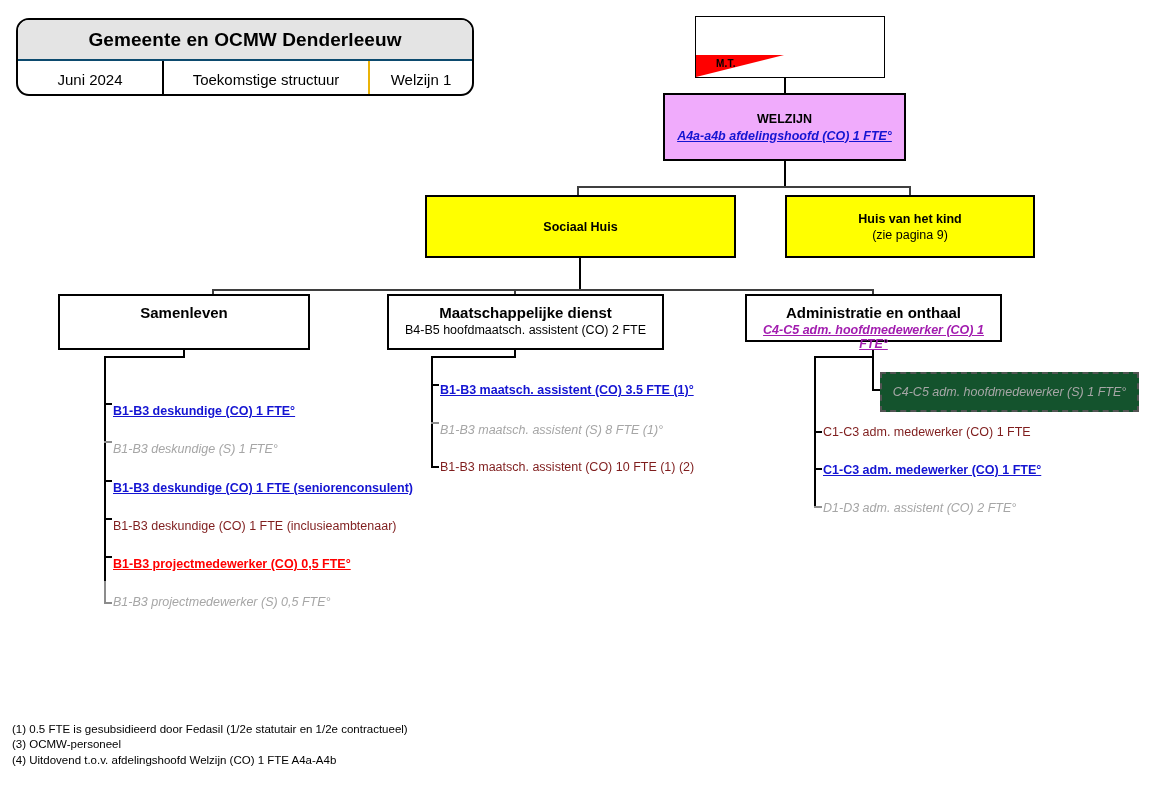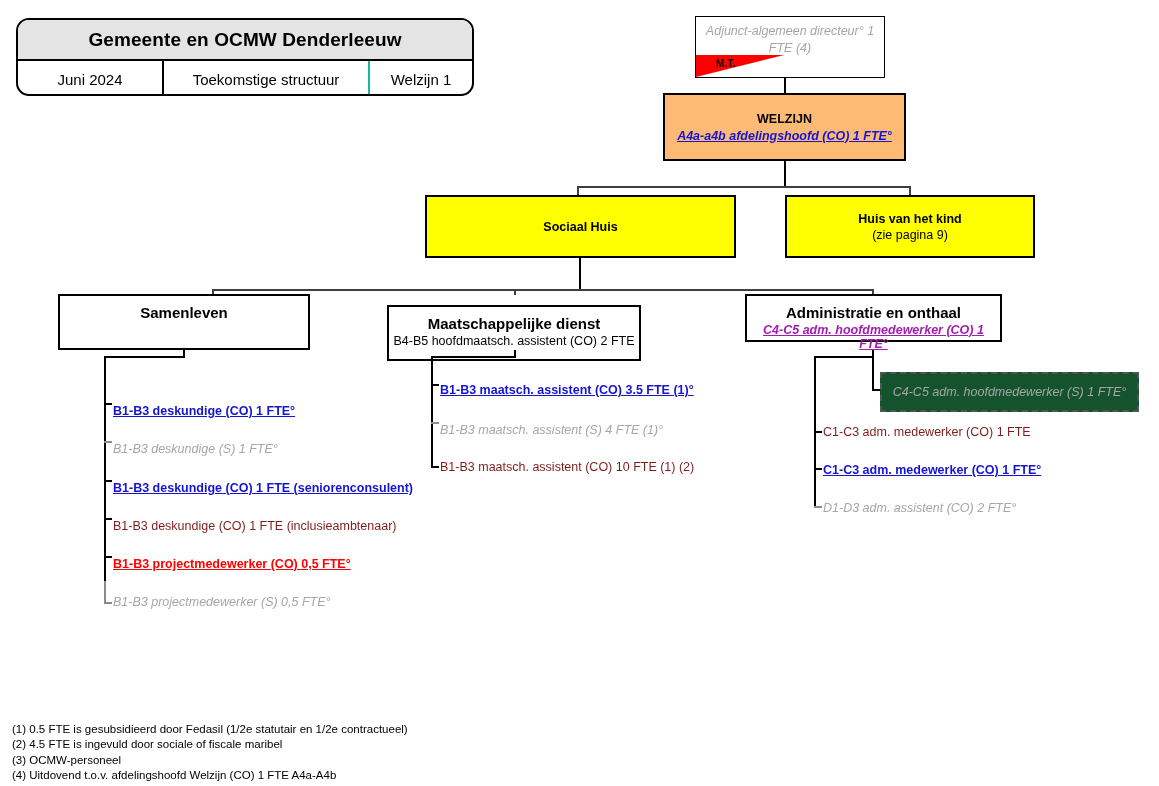--- a/index.html
+++ b/index.html
@@ -27,35 +27,35 @@
   .title-block {
     left: 16px; top: 18px; width: 458px; height: 78px;
     border: 2px solid #000;
     border-radius: 13px;
     background: #ffffff;
     overflow: hidden;
   }
   .title-top {
     height: 39px;
     background: #e4e4e4;
-    border-bottom: 2px solid #000000;
+    border-bottom: 2px solid #0c4a6e;
     display: flex; align-items: center; justify-content: center;
     font-size: 19px; font-weight: bold; letter-spacing: .1px;
   }
   .title-bottom {
     height: 37px;
     display: flex; align-items: stretch;
   }
   .title-cell {
     display: flex; align-items: center; justify-content: center;
     font-size: 15px;
     padding: 0 6px;
   }
   .tc1 { width: 132px; border-right: 2px solid #000; }
-  .tc2 { width: 192px; border-right: 2px solid #14b8a6; }
+  .tc2 { width: 192px; border-right: 2px solid #eab308; }
   .tc3 { flex: 1; }
 
   
   .line { position: absolute; background: #3f3f3f; }
   .line-dark { position: absolute; background: #000000; }
   .line-gray { position: absolute; background: #8c8c8c; }
 
   
   .node {
     position: absolute;
@@ -93,38 +93,38 @@
   }
   .mt-label {
     position: absolute; left: 4px; top: 3px;
     font-size: 10px; font-weight: bold; color: #000;
     letter-spacing: .2px;
     padding-left: 16px;
   }
 
   .node-welzijn {
     left: 663px; top: 93px; width: 243px; height: 68px;
-    background: #fdba74;
+    background: #f0abfc;
     border: 2px solid #000;
   }
   .welzijn-title { font-size: 12.5px; font-weight: bold; }
   .welzijn-sub {
     font-size: 12.5px; font-weight: bold; font-style: italic;
     color: #1414d2; text-decoration: underline; margin-top: 3px;
   }
 
   .node-yellow { background: #ffff00; border: 2px solid #000; }
   .node-sociaal { left: 425px; top: 195px; width: 311px; height: 63px; }
   .node-hvhk   { left: 785px; top: 195px; width: 250px; height: 63px; }
   .yellow-title { font-size: 12.5px; font-weight: bold; }
   .yellow-sub   { font-size: 12.5px; margin-top: 2px; }
 
   .node-unit { border: 2px solid #000; background: #fff; justify-content: flex-start; padding-top: 8px; }
   .node-samenleven { left: 58px; top: 294px; width: 252px; height: 56px; }
-  .node-maatsch    { left: 387px; top: 305px; width: 254px; height: 56px; }
+  .node-maatsch    { left: 387px; top: 294px; width: 277px; height: 56px; }
   .node-admin      { left: 745px; top: 294px; width: 257px; height: 48px; }
   .unit-title { font-size: 15px; font-weight: bold; }
   .unit-sub   { font-size: 12.5px; margin-top: 2px; }
   .unit-sub-link {
     font-size: 12.5px; font-weight: bold; font-style: italic;
     color: #a21caf; text-decoration: underline; margin-top: 2px;
   }
 
   
   .leaf {
@@ -168,21 +168,20 @@
   <div class="abs title-block">
     <div class="title-top">Gemeente en OCMW Denderleeuw</div>
     <div class="title-bottom">
       <div class="title-cell tc1">Juni 2024</div>
       <div class="title-cell tc2">Toekomstige structuur</div>
       <div class="title-cell tc3">Welzijn 1</div>
     </div>
   </div>
 
   <div class="node node-director">
-    <div class="director-text">Adjunct-algemeen directeur° 1 FTE (4)</div>
     <div class="mt-flag">
       <div class="mt-tri"></div>
       <div class="mt-label">M.T.</div>
     </div>
   </div>
 
   <div class="line-dark abs" style="left:784px; top:78px; width:2px; height:15px;"></div>
 
   <div class="node node-welzijn">
     <div class="welzijn-title">WELZIJN</div>
@@ -245,21 +244,21 @@
 
   <div class="line-dark abs" style="left:514px; top:350px; width:2px; height:8px;"></div>
   <div class="line-dark abs" style="left:431px; top:356px; width:85px; height:2px;"></div>
   <div class="line-dark abs" style="left:431px; top:356px; width:2px; height:112px;"></div>
 
   <div class="line-dark abs" style="left:431px; top:384px; width:8px; height:2px;"></div>
   <div class="line-gray abs" style="left:431px; top:422px; width:8px; height:2px;"></div>
   <div class="line-dark abs" style="left:431px; top:466px; width:8px; height:2px;"></div>
 
   <div class="leaf blue-link" style="left:440px; top:383px;">B1-B3 maatsch. assistent (CO) 3.5 FTE (1)°</div>
-  <div class="leaf gray-italic" style="left:440px; top:423px;">B1-B3 maatsch. assistent (S) 4 FTE (1)°</div>
+  <div class="leaf gray-italic" style="left:440px; top:423px;">B1-B3 maatsch. assistent (S) 8 FTE (1)°</div>
   <div class="leaf blue-plain" style="left:440px; top:460px;">B1-B3 maatsch. assistent (CO) 10 FTE (1) (2)</div>
 
   <div class="line-dark abs" style="left:872px; top:350px; width:2px; height:8px;"></div>
   <div class="line-dark abs" style="left:814px; top:356px; width:60px; height:2px;"></div>
   <div class="line-dark abs" style="left:814px; top:356px; width:2px; height:152px;"></div>
 
   <div class="line-dark abs" style="left:872px; top:356px; width:2px; height:34px;"></div>
   <div class="line-dark abs" style="left:872px; top:389px; width:10px; height:2px;"></div>
 
   <div class="ghost-box">C4-C5 adm. hoofdmedewerker (S) 1 FTE°</div>
@@ -267,18 +266,17 @@
   <div class="line-dark abs" style="left:814px; top:431px; width:8px; height:2px;"></div>
   <div class="line-dark abs" style="left:814px; top:468px; width:8px; height:2px;"></div>
   <div class="line-gray abs" style="left:814px; top:506px; width:8px; height:2px;"></div>
 
   <div class="leaf blue-plain" style="left:823px; top:425px;">C1-C3 adm. medewerker (CO) 1 FTE</div>
   <div class="leaf blue-link" style="left:823px; top:463px;">C1-C3 adm. medewerker (CO) 1 FTE°</div>
   <div class="leaf gray-italic" style="left:823px; top:501px;">D1-D3 adm. assistent (CO) 2 FTE°</div>
 
   <div class="footnotes">
     <div class="footnote">(1) 0.5 FTE is gesubsidieerd door Fedasil (1/2e statutair en 1/2e contractueel)</div>
-    <div class="footnote">(2) 4.5 FTE is ingevuld door sociale of fiscale maribel</div>
     <div class="footnote">(3) OCMW-personeel</div>
     <div class="footnote">(4) Uitdovend t.o.v. afdelingshoofd Welzijn (CO) 1 FTE A4a-A4b</div>
   </div>
 
 </div>
 
 </body></html>

